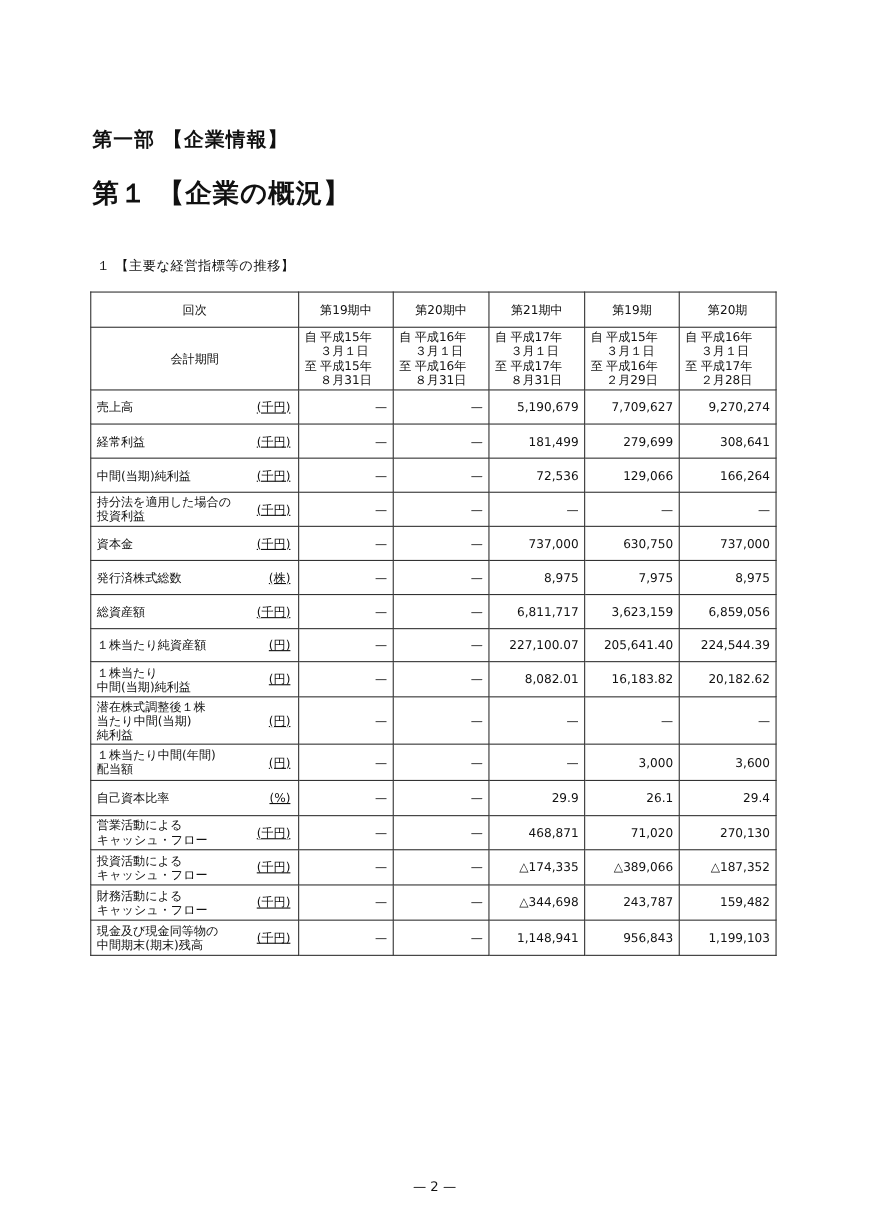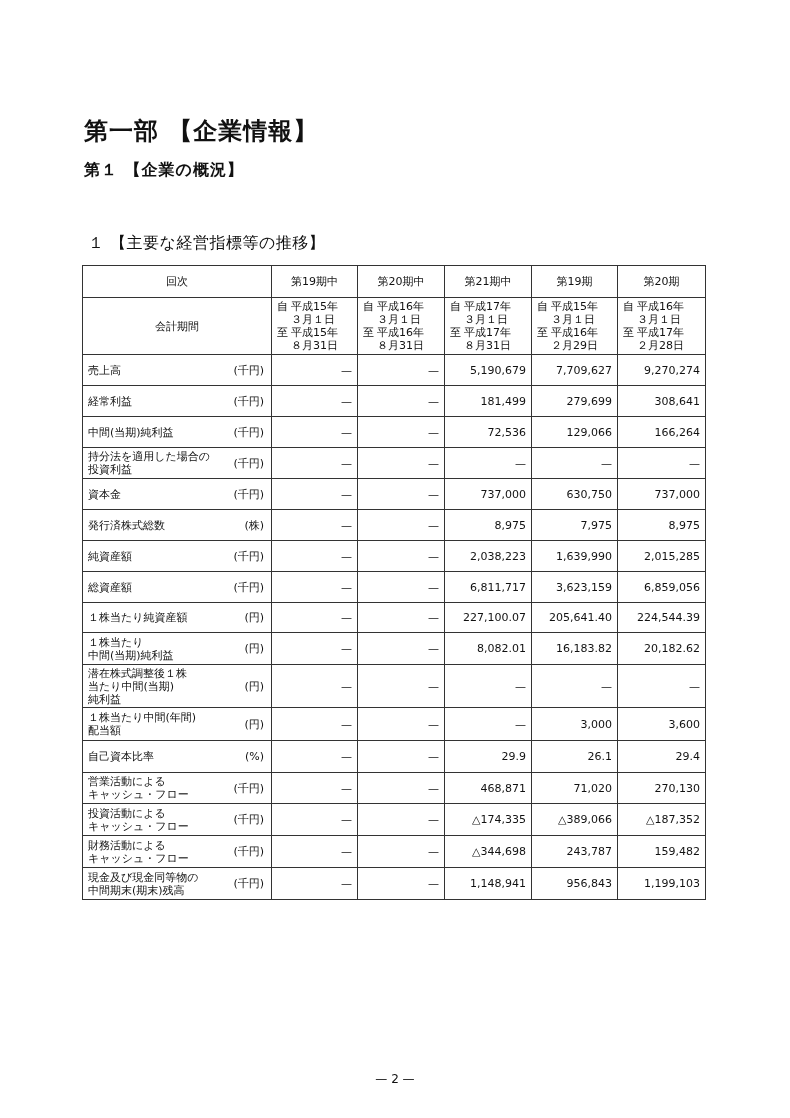--- a/index.html
+++ b/index.html
@@ -1,40 +1,40 @@
 <!DOCTYPE html>
 <html><head>
 <meta charset="utf-8">
 <style>
   html, body { margin: 0; padding: 0; background: #ffffff; }
   body {
     width: 790px; height: 1118px; position: relative; overflow: hidden;
     font-family: "DejaVu Sans", "Liberation Sans", sans-serif; color: #111;
   }
-  .h1 { position: absolute; left: 84px; top: 115px; font-size: 24px; font-weight: bold; letter-spacing: 1px; }
-  .h2 { position: absolute; left: 84px; top: 160px; font-size: 16px; font-weight: bold; letter-spacing: 1px; }
-  .h3 { position: absolute; left: 88px; top: 233px; font-size: 16px; letter-spacing: 0.5px; }
+  .h1 { position: absolute; left: 84px; top: 115px; font-size: 18px; font-weight: bold; letter-spacing: 1px; }
+  .h2 { position: absolute; left: 84px; top: 160px; font-size: 24px; font-weight: bold; letter-spacing: 1px; }
+  .h3 { position: absolute; left: 88px; top: 233px; font-size: 12px; letter-spacing: 0.5px; }
   table.fin {
     position: absolute; left: 82px; top: 265px; width: 623px;
     border-collapse: collapse; table-layout: fixed; font-size: 11px;
   }
   table.fin td, table.fin th {
     border: 1px solid #333; padding: 0 5px; vertical-align: middle; overflow: hidden;
   }
   table.fin th { font-weight: normal; text-align: center; height: 31px; }
   col.c0 { width: 189px; } col.c1 { width: 86px; } col.c2 { width: 87px; }
   col.c3 { width: 87px; } col.c4 { width: 86px; } col.c5 { width: 88px; }
   tr.period td { height: 56px; }
   .period-cell { font-size: 11px; line-height: 13px; }
   .period-cell .ln { display: flex; justify-content: space-between; }
   .period-cell .ln span.k { width: 14px; }
   .period-cell .ln span.v { text-align: left; flex: 1; }
   .labelcell { display: flex; justify-content: space-between; align-items: center; line-height: 13px; }
   .labelcell .lbl { white-space: pre-line; }
-  .labelcell .unit { white-space: nowrap; padding-right: 2px; }
+  .labelcell .unit { white-space: nowrap; padding-right: 2px; text-decoration: underline; }
   td.num { text-align: right; white-space: pre-line; line-height: 13px; }
   .center { text-align: center; }
   .pagenum { position: absolute; left: 0; width: 790px; top: 1072px; text-align: center; font-size: 12px; }
 </style>
 </head>
 <body>
 
 <div class="h1">第一部 【企業情報】</div>
 <div class="h2">第１ 【企業の概況】</div>
 <div class="h3">１ 【主要な経営指標等の推移】</div>
@@ -227,33 +227,20 @@
         </td>
         <td class="num">—</td>
         <td class="num">—</td>
         <td class="num">8,975</td>
         <td class="num">7,975</td>
         <td class="num">8,975</td>
       </tr>
       <tr style="height: 31px;">
         <td>
           <div class="labelcell">
-            <span class="lbl">純資産額</span>
-            <span class="unit">(千円)</span>
-          </div>
-        </td>
-        <td class="num">—</td>
-        <td class="num">—</td>
-        <td class="num">2,038,223</td>
-        <td class="num">1,639,990</td>
-        <td class="num">2,015,285</td>
-      </tr>
-      <tr style="height: 31px;">
-        <td>
-          <div class="labelcell">
             <span class="lbl">総資産額</span>
             <span class="unit">(千円)</span>
           </div>
         </td>
         <td class="num">—</td>
         <td class="num">—</td>
         <td class="num">6,811,717</td>
         <td class="num">3,623,159</td>
         <td class="num">6,859,056</td>
       </tr>

